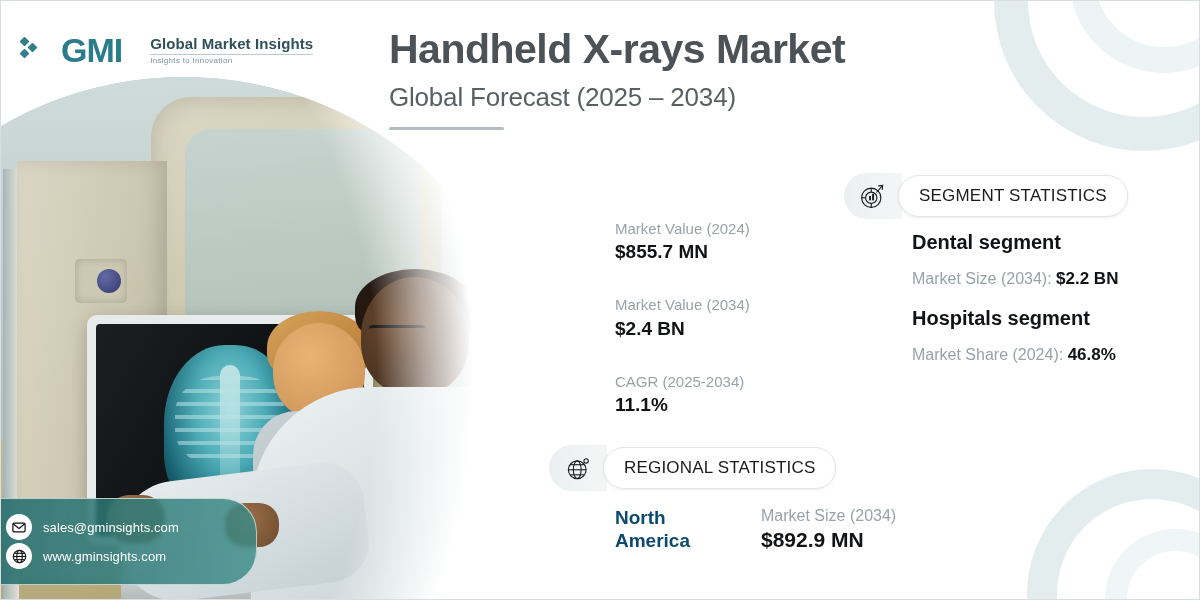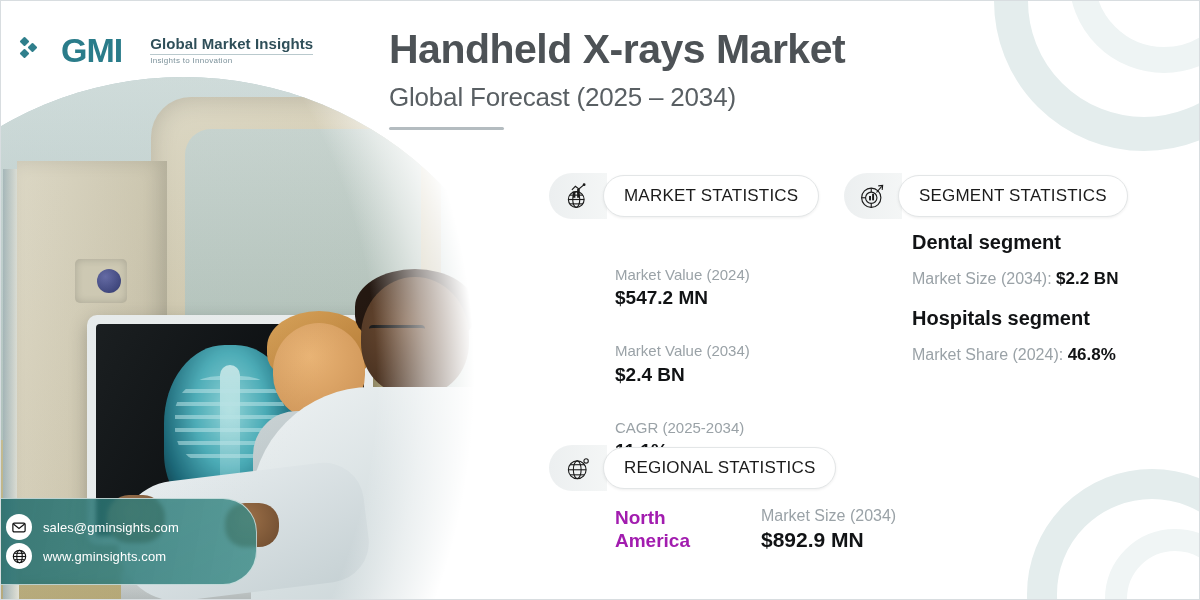--- a/index.html
+++ b/index.html
@@ -265,21 +265,21 @@
   
   .seg-body { padding-left:68px; padding-top:12px; }
   .seg-row { margin-bottom:18px; }
   .seg-title { font-size:20px; font-weight:bold; color:#111315; white-space:nowrap; }
   .seg-line { font-size:16px; color:#9aa2a7; margin-top:15px; white-space:nowrap; }
   .seg-line b { color:#111315; font-size:17px; }
 
   
   .reg-body { padding-left:66px; padding-top:16px; display:flex; gap:36px; align-items:flex-start; }
   .reg-name {
-    font-size:19px; font-weight:bold; color:#a21caf;
+    font-size:19px; font-weight:bold; color:#0c4a6e;
     line-height:1.2; width:110px;
   }
   .reg-label { font-size:16px; color:#9aa2a7; white-space:nowrap; }
   .reg-value { font-size:21px; font-weight:bold; color:#111315; margin-top:3px; white-space:nowrap; }
 
   
   .contact {
     position:absolute; left:-14px; bottom:14px; z-index:7;
     width:270px; padding:12px 16px 12px 18px;
     background:linear-gradient(100deg,rgba(34,106,106,.88),rgba(60,140,136,.82));
@@ -352,42 +352,24 @@
     </div>
   </div>
 
   <div class="title-block">
     <div class="title">Handheld X-rays Market</div>
     <div class="subtitle">Global Forecast (2025 – 2034)</div>
     <div class="title-rule"></div>
   </div>
 
   <div class="section sec-market">
-    <div class="sec-head">
-      <div class="sec-icon-pad">
-        <svg width="28" height="28" viewBox="0 0 32 32" fill="none" stroke="#1b1b1b" stroke-width="1.3">
-          <circle cx="14" cy="20" r="9"></circle>
-          <ellipse cx="14" cy="20" rx="4" ry="9"></ellipse>
-          <line x1="5" y1="20" x2="23" y2="20"></line>
-          <line x1="6.5" y1="15" x2="21.5" y2="15"></line>
-          <line x1="6.5" y1="25" x2="21.5" y2="25"></line>
-          <rect x="10" y="11" width="3" height="7" fill="#1b1b1b" stroke="none"></rect>
-          <rect x="15" y="8" width="3" height="10" fill="#1b1b1b" stroke="none"></rect>
-          <polyline points="9,9 13,5 17,8 23,3"></polyline>
-          <circle cx="23" cy="3" r="1.6" fill="#1b1b1b" stroke="none"></circle>
-        </svg>
-      </div>
-      <div class="sec-pill">
-        <span class="sec-pill-label">MARKET STATISTICS</span>
-      </div>
-    </div>
     <div class="sec-body">
       <div class="stat-row">
         <div class="stat-label">Market Value (2024)</div>
-        <div class="stat-value">$547.2 MN</div>
+        <div class="stat-value">$855.7 MN</div>
       </div>
       <div class="stat-row">
         <div class="stat-label">Market Value (2034)</div>
         <div class="stat-value">$2.4 BN</div>
       </div>
       <div class="stat-row">
         <div class="stat-label">CAGR (2025-2034)</div>
         <div class="stat-value">11.1%</div>
       </div>
     </div>

